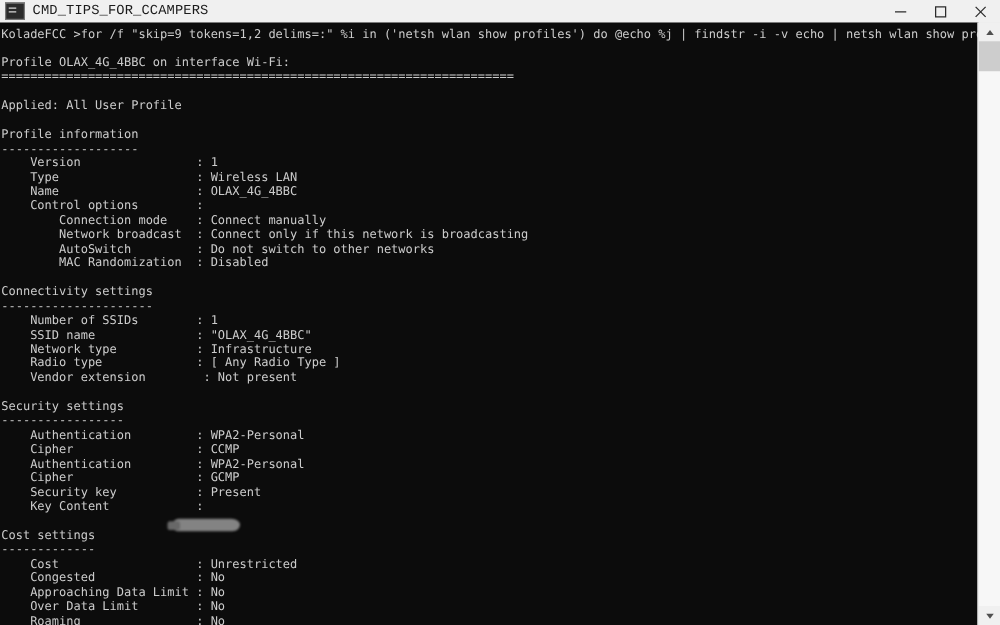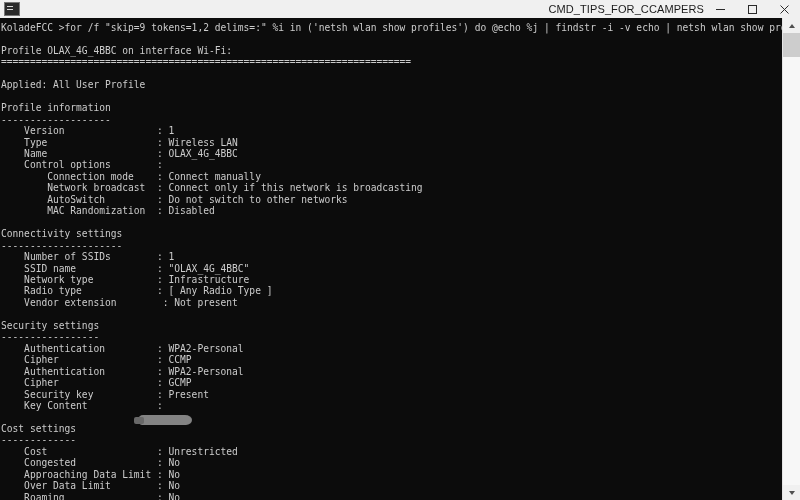--- a/index.html
+++ b/index.html
@@ -45,27 +45,26 @@
   }
   #title-icon::after {
     content: "";
     position: absolute;
     left: 2px; top: 3px;
     width: 6px; height: 1px;
     background: #d8d8d8;
     box-shadow: 0 3px 0 0 #d8d8d8;
   }
   #title-text {
-    font-family: Liberation Sans, sans-serif;
+    font-family: Liberation Mono, monospace;
     font-size: 11px;
     color: #1b1b1b;
     letter-spacing: 0.1px;
     white-space: nowrap;
     flex: 1 1 auto;
-    text-align: right;
   }
   .win-btn {
     width: 32px;
     height: 18px;
     display: flex;
     align-items: center;
     justify-content: center;
     flex: 0 0 auto;
   }
   .win-btn svg { display: block; }

